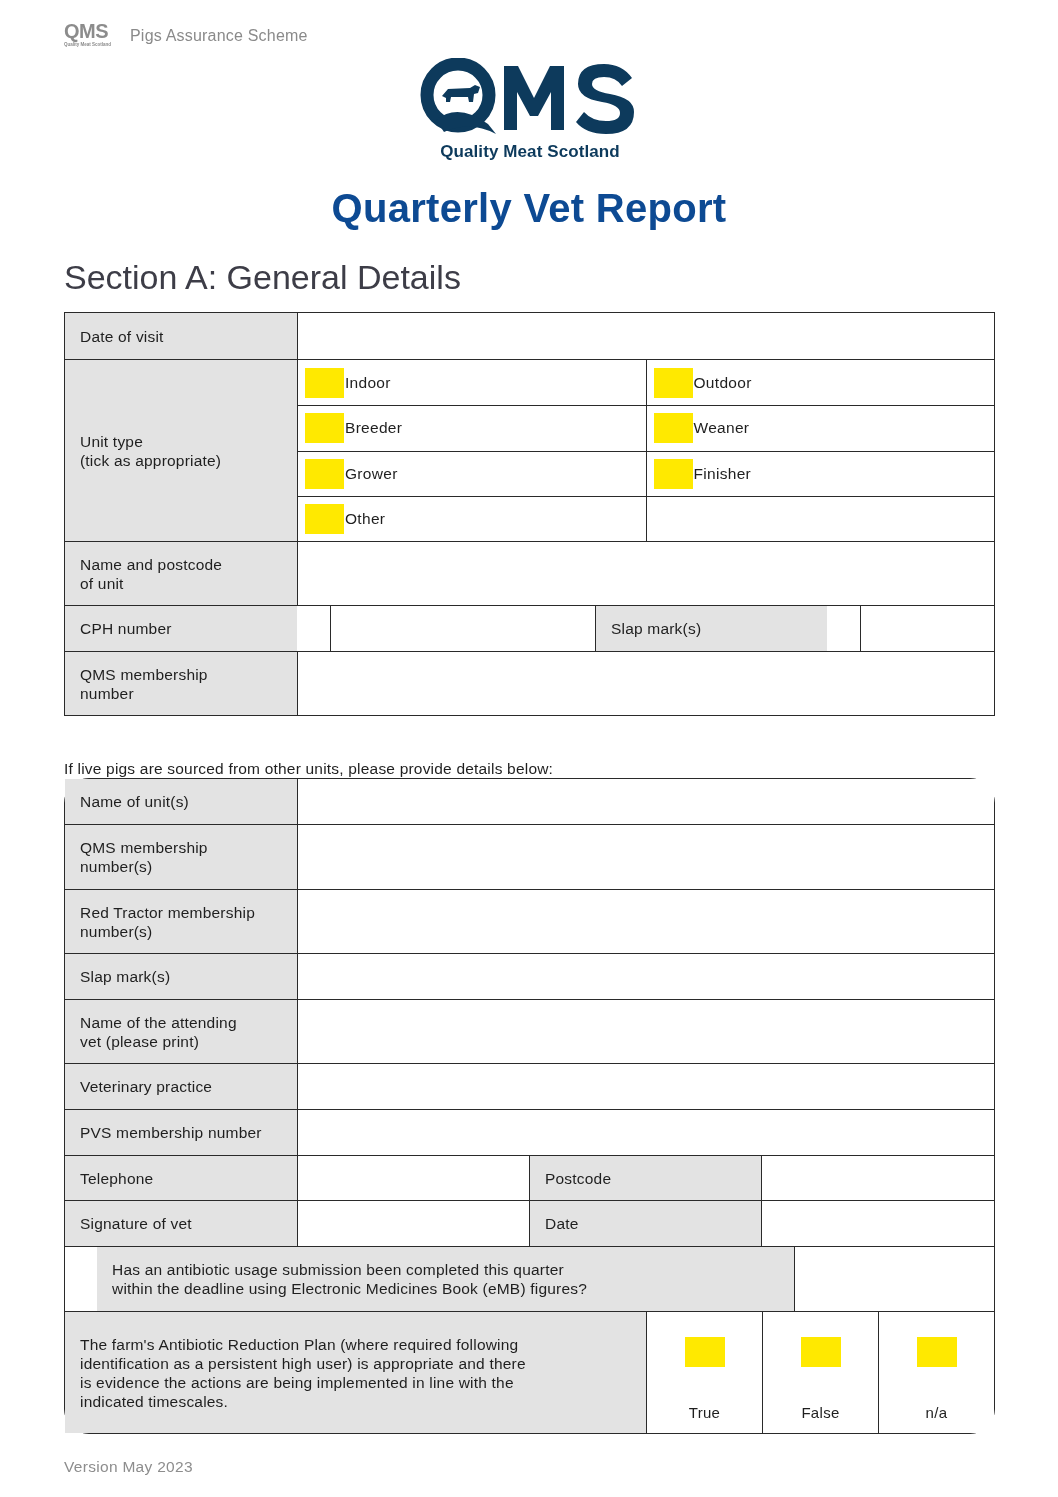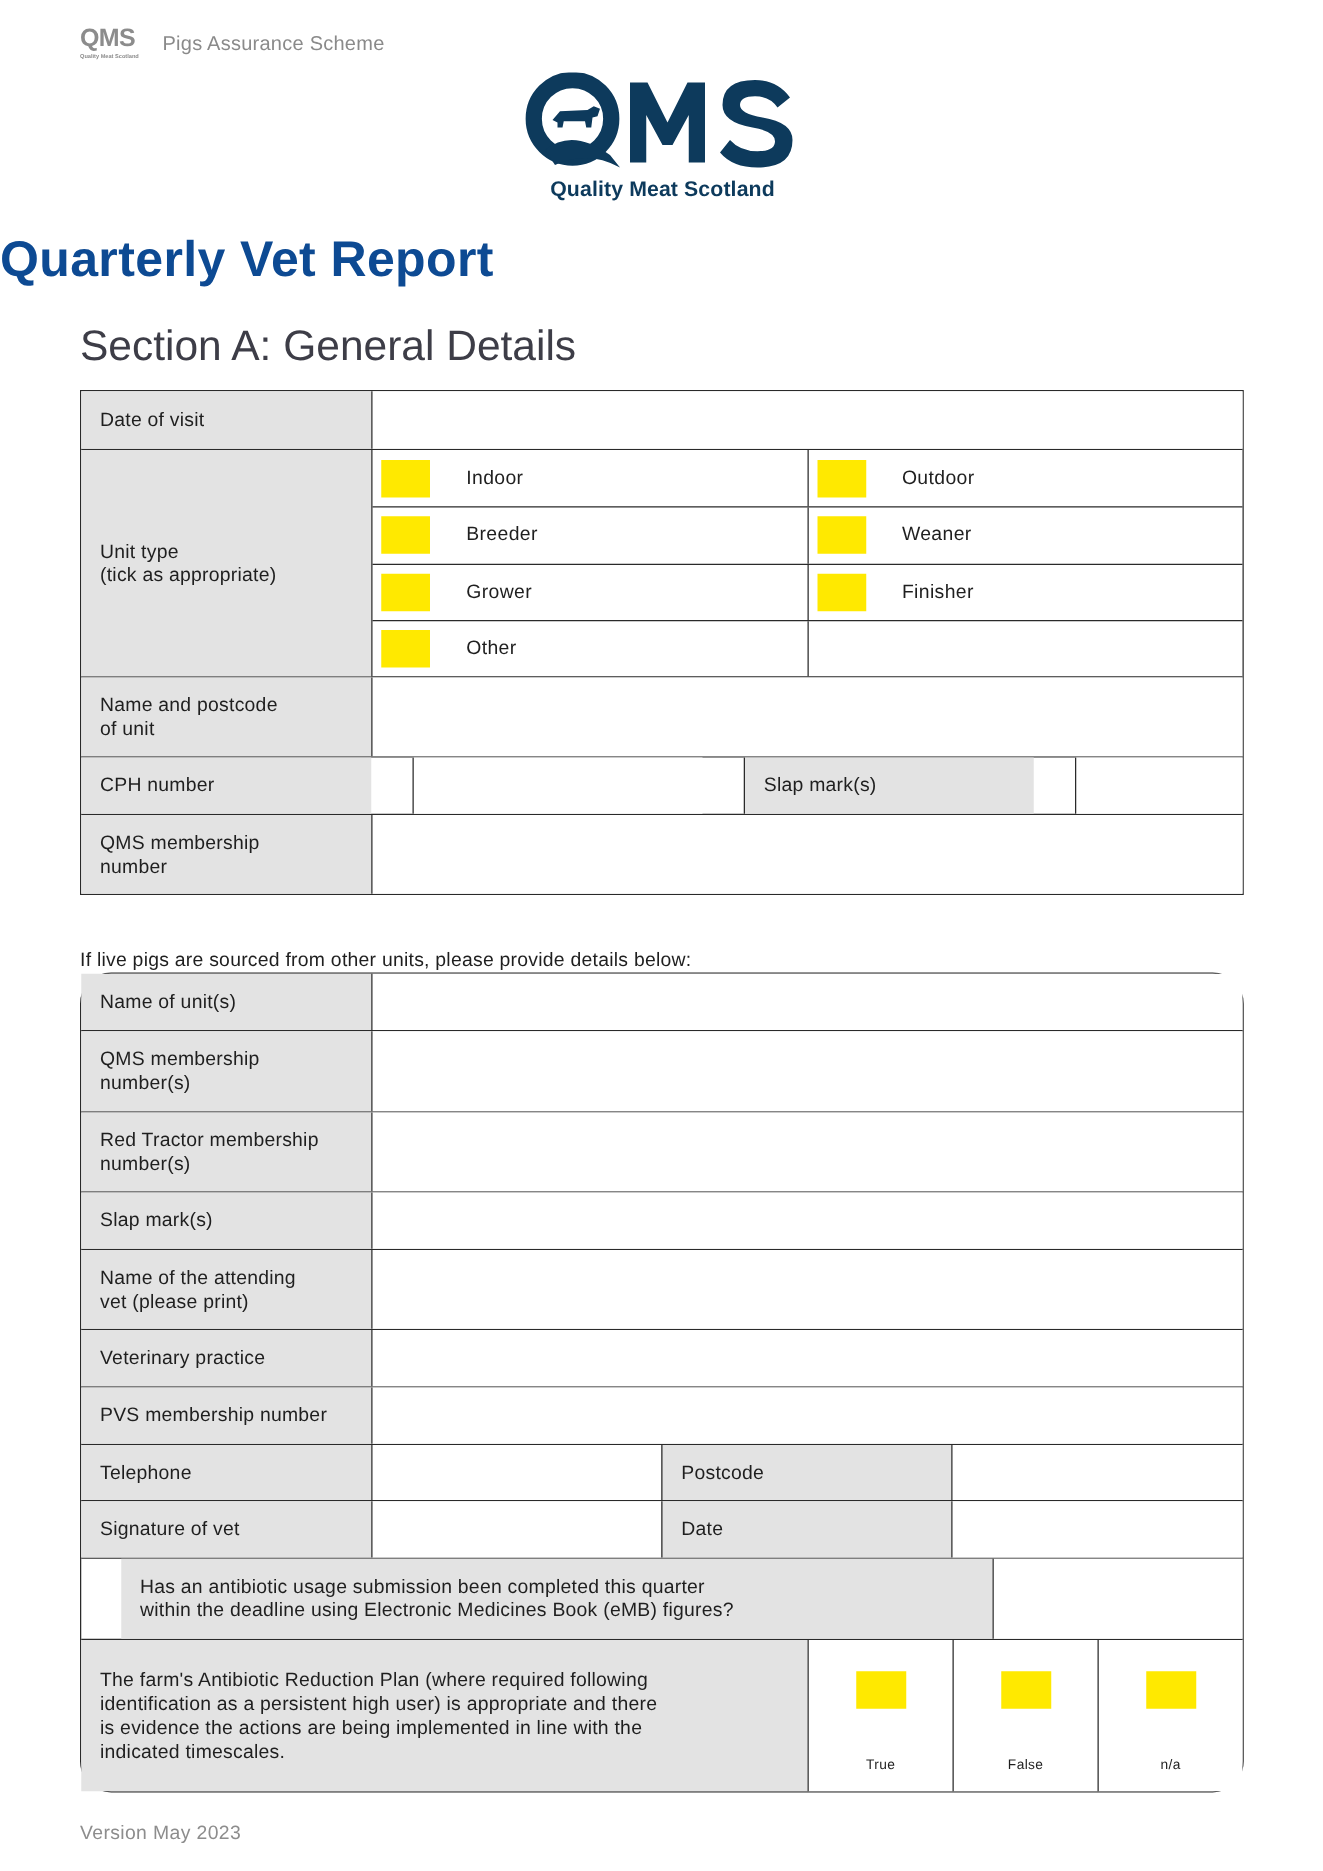--- a/index.html
+++ b/index.html
@@ -15,21 +15,21 @@
   .mini-logo .sub { position: absolute; left: 0; top: 20px; font-size: 4.5px; font-weight: 700;
                     color: #8c8c8c; white-space: nowrap; }
   .hdr-text { margin-left: 10px; font-size: 16px; color: #8a8a8a; letter-spacing: 0.2px; }
 
   
   .logo { left: 418px; top: 58px; width: 224px; height: 106px; }
   .logo svg { display: block; }
   .logo-sub { position: absolute; left: 0; top: 84px; width: 224px; text-align: center;
               font-weight: 700; font-size: 17px; color: #0d3a5c; white-space: nowrap; letter-spacing: 0.1px; }
 
-  .title { left: 0; width: 1058px; top: 186px; font-weight: 700;
+  .title { left: 0; width: 1058px; top: 186px; text-align: center; font-weight: 700;
            font-size: 40px; color: #0d4a93; letter-spacing: 0.3px; }
   .section { left: 64px; top: 258px; font-weight: 400; font-size: 34px; color: #3d3d47; }
 
   
   .tbl { position: absolute; left: 64px; width: 931px; border: 1.5px solid #2a2a2a; box-sizing: border-box; }
   .row { display: flex; border-top: 1.5px solid #2a2a2a; box-sizing: border-box; }
   .row:first-child { border-top: none; }
   .cell { box-sizing: border-box; display: flex; align-items: center; padding: 0 15px;
           font-size: 15.5px; color: #1f1f1f; line-height: 19px; letter-spacing: 0.2px; }
   .lbl { background: #e3e3e3; }
@@ -38,27 +38,27 @@
   .lbl-col { width: 232px; }
   .half-col { width: 232px; }
   .multi { white-space: pre-line; }
 
   .check-grid { display: flex; flex-direction: column; flex: 1; }
   .check-row { display: flex; height: 45.5px; border-top: 1.5px solid #2a2a2a; box-sizing: border-box; }
   .check-row:first-child { border-top: none; }
   .check-cell { flex: 1; display: flex; align-items: center; padding-left: 7px; box-sizing: border-box; }
   .check-cell + .check-cell { border-left: 1.5px solid #2a2a2a; }
   .box { width: 39px; height: 30px; background: #ffe900; flex: none; cursor: pointer; }
-  .check-label { margin-left: 29px; font-size: 15.5px; letter-spacing: 0.3px; }
+  .check-label { margin-left: 1px; font-size: 15.5px; letter-spacing: 0.3px; }
 
   .note { left: 64px; top: 736px; font-size: 15.5px; color: #1f1f1f; letter-spacing: 0.2px; margin-top: 24px; }
 
   .tf-cell { width: 116px; flex-direction: column; justify-content: flex-start; align-items: center; padding: 0; }
   .tf-cell .box { margin-top: 25px; width: 40px; height: 30px; }
-  .tf-cell .tf-label { margin-top: 36px; font-size: 11px; letter-spacing: 0.3px; }
+  .tf-cell .tf-label { margin-top: 36px; font-size: 15px; letter-spacing: 0.3px; }
 
   .footer { left: 64px; top: 1458px; font-size: 15.5px; color: #8d8d8d; letter-spacing: 0.3px; }
 </style>
 </head>
 <body>
 
 <div class="abs hdr">
   <div class="mini-logo">
     <span class="big">QMS</span>
     <span class="sub">Quality Meat Scotland</span>

